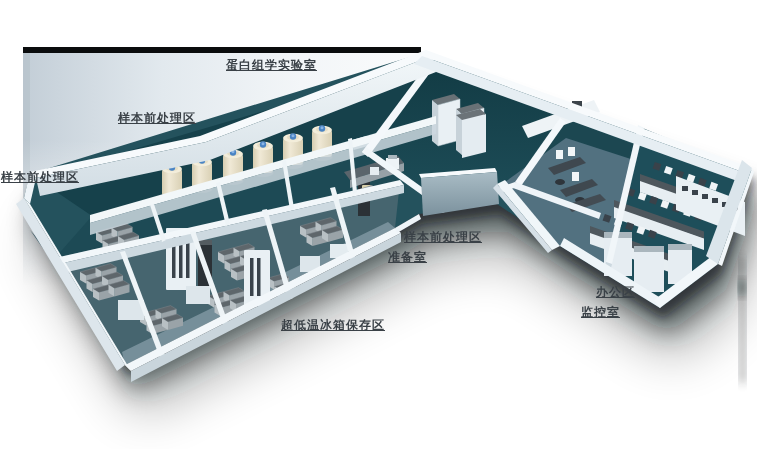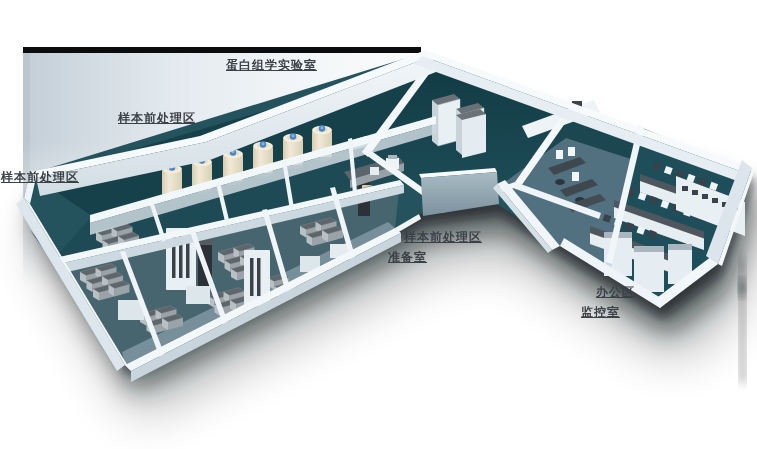--- a/index.html
+++ b/index.html
@@ -343,14 +343,15 @@
   </g>
 </svg>
 
 <div class="lbl" style="left:226px;top:58px;">蛋白组学实验室</div>
 <div class="lbl" style="left:118px;top:111px;">样本前处理区</div>
 <div class="lbl" style="left:1px;top:170px;">样本前处理区</div>
 <div class="lbl" style="left:404px;top:230px;">样本前处理区</div>
 <div class="lbl" style="left:388px;top:250px;">准备室</div>
 <div class="lbl" style="left:567px;top:285px;margin-left:29px;">办公区</div>
 <div class="lbl" style="left:567px;top:305px;margin-left:14px;">监控室</div>
+<div class="lbl" style="left:281px;top:318px;">超低温冰箱保存区</div>
 
 </div>
 
 </body></html>

